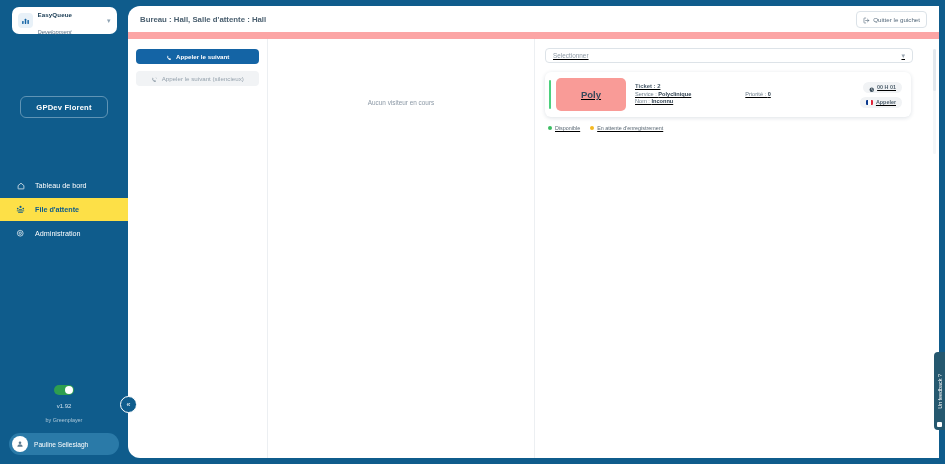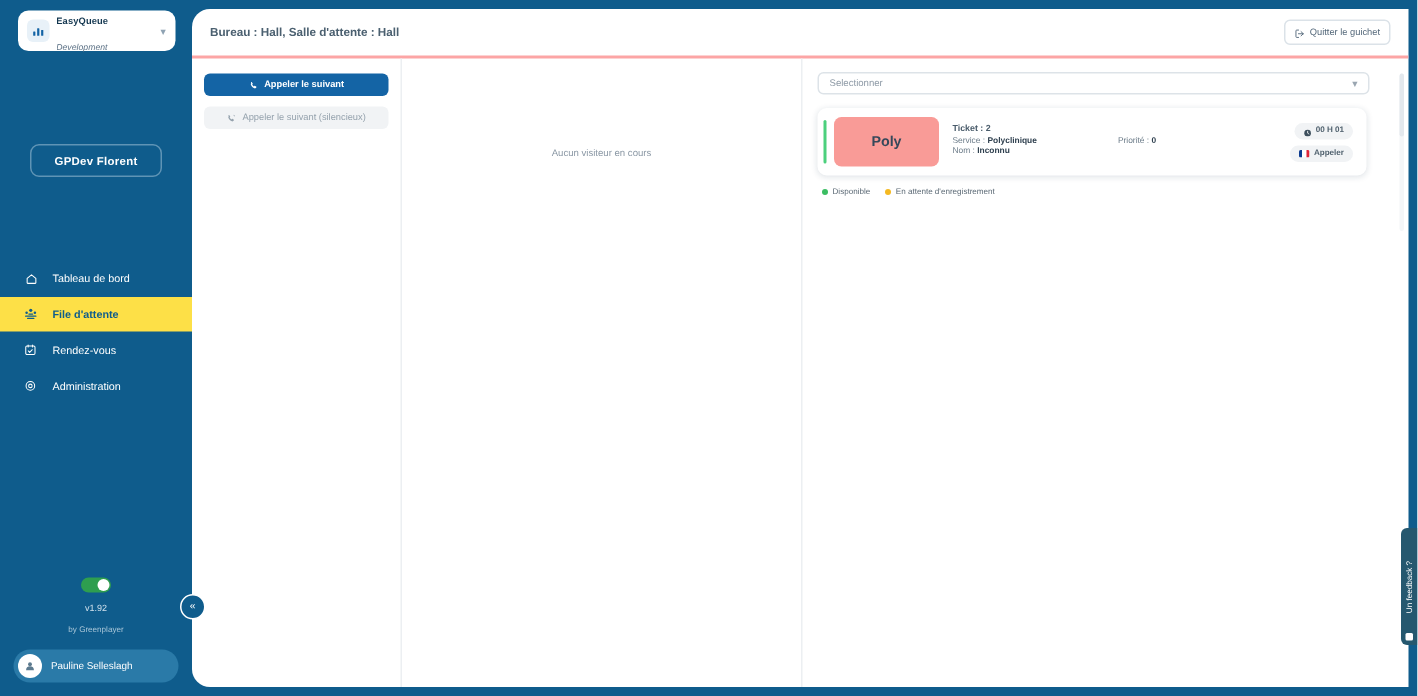--- a/index.html
+++ b/index.html
@@ -68,21 +68,21 @@
     position:absolute;left:120px;top:396px;width:15px;height:15px;border-radius:50%;
     background:#0f5c8c;border:1px solid #ffffff;display:flex;align-items:center;justify-content:center;
     color:#ffffff;font-size:7px;cursor:pointer;z-index:6;
   }
 
   
   .main{
     position:absolute;left:128px;top:6px;width:811px;height:452px;
     background:#ffffff;border-radius:12px 0 0 12px;overflow:hidden;
   }
-  .topbar{height:33px;border-bottom:2px solid #fca5a5;display:flex;align-items:center;padding:0 12px;box-sizing:border-box;}
+  .topbar{height:33px;border-bottom:7px solid #fca5a5;display:flex;align-items:center;padding:0 12px;box-sizing:border-box;}
   .crumb{font-size:7.8px;color:#4b6070;font-weight:bold;}
   .quit-btn{
     margin-left:auto;height:15px;border:1px solid #dbe2e8;border-radius:4px;background:#ffffff;
     display:flex;align-items:center;gap:3px;padding:0 6px;cursor:pointer;
   }
   .quit-btn .t{font-size:6.2px;color:#54687a;white-space:nowrap;}
 
   .body{display:flex;height:419px;}
   .col-left{width:140px;border-right:1px solid #eceff2;padding:10px 8px 0 8px;box-sizing:border-box;}
   .btn-primary{
@@ -92,21 +92,21 @@
   .btn-primary .t{font-size:6.2px;color:#ffffff;font-weight:bold;white-space:nowrap;}
   .btn-muted{
     width:100%;height:15px;background:#f1f3f5;border-radius:4px;display:flex;align-items:center;
     justify-content:center;gap:4px;cursor:pointer;
   }
   .btn-muted .t{font-size:6.2px;color:#95a2ad;white-space:nowrap;}
 
   .col-mid{flex:1;border-right:1px solid #eceff2;padding-top:60px;box-sizing:border-box;text-align:center;}
   .empty-msg{font-size:6.4px;color:#8b98a5;}
 
-  .col-right{width:404px;padding:9px 26px 0 10px;box-sizing:border-box;position:relative;}
+  .col-right{width:404px;padding:9px 26px 0 10px;box-sizing:border-box;position:relative;text-decoration:underline;}
   .select{
     width:100%;height:15px;border:1px solid #dde3e8;border-radius:4px;background:#ffffff;
     display:flex;align-items:center;padding:0 7px;box-sizing:border-box;cursor:pointer;
   }
   .select .ph{font-size:6.4px;color:#8e9aa6;}
   .select .chev{margin-left:auto;color:#9aa6b1;font-size:7px;}
 
   .card{
     margin-top:9px;width:366px;height:45px;background:#ffffff;border-radius:6px;
     box-shadow:0 1px 4px rgba(20,50,80,.14);display:flex;align-items:center;
@@ -197,30 +197,20 @@
             <circle cx="12.9" cy="6.3" r="1.5"></circle>
             <rect x="5.1" y="7" width="5.8" height="1.5" rx="0.7"></rect>
             <rect x="1.2" y="9.6" width="13.6" height="1.5" rx="0.7"></rect>
             <rect x="3.6" y="12.1" width="8.8" height="1.5" rx="0.7"></rect>
           </svg>
         </span>
         <span class="lbl">File d'attente</span>
       </div>
 
 
-      <div class="nav-item">
-        <span class="ic">
-          <svg width="8.5" height="8.5" viewBox="0 0 16 16" fill="none" stroke="currentColor" stroke-width="1.3">
-            <rect x="2.2" y="3.2" width="11.6" height="10.6" rx="1.5"></rect>
-            <path d="M5.2 1.9v2.4M10.8 1.9v2.4" stroke-linecap="round"></path>
-            <path d="M5.4 9.4l1.7 1.7 3.3-3.3" stroke-linecap="round" stroke-linejoin="round"></path>
-          </svg>
-        </span>
-        <span class="lbl">Rendez-vous</span>
-      </div>
 
       <div class="nav-item">
         <span class="ic">
           <svg width="8.5" height="8.5" viewBox="0 0 16 16" fill="none" stroke="currentColor" stroke-width="1.3">
             <circle cx="8" cy="8" r="2.2"></circle>
             <circle cx="8" cy="8" r="5.4"></circle>
           </svg>
         </span>
         <span class="lbl">Administration</span>
       </div>

